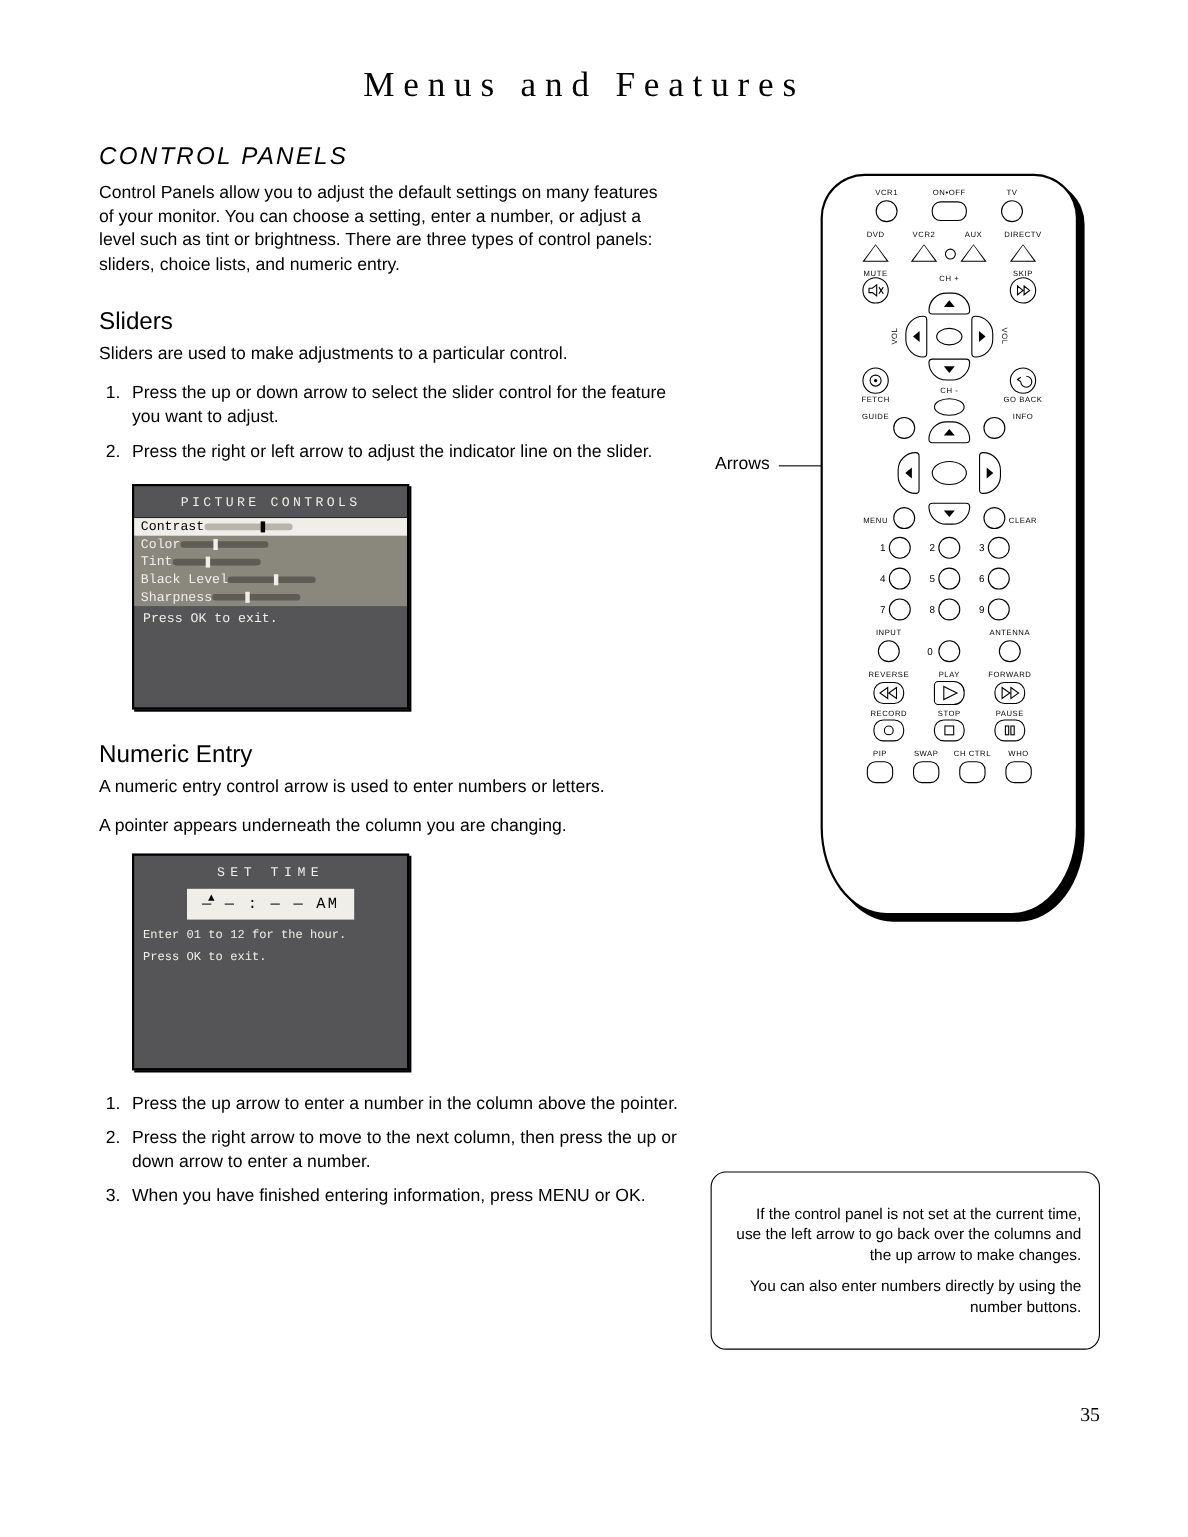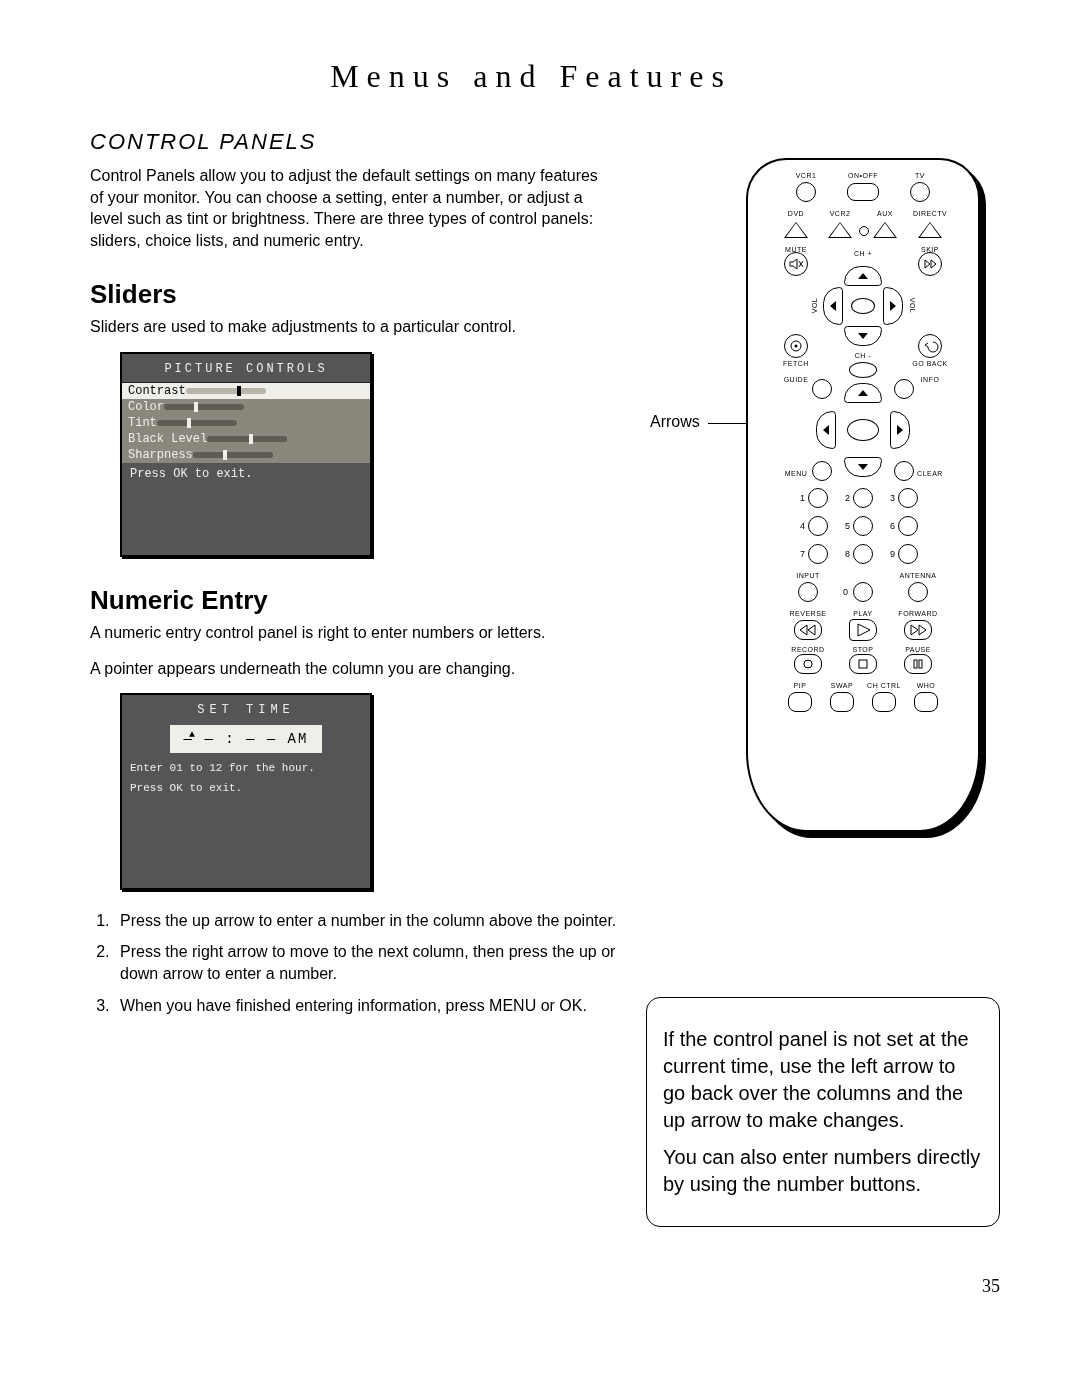--- a/index.html
+++ b/index.html
@@ -25,23 +25,23 @@
     text-align: center;
   }
   .section-heading {
     font-size: 22px;
     letter-spacing: 2px;
     margin: 20px 0 10px 30px;
     font-weight: normal;
     font-style: italic;
   }
   .sub-heading {
-    font-size: 26px;
+    font-size: 22px;
     margin: 28px 0 6px 30px;
-    font-weight: bold;
+    font-weight: normal;
   }
   .body-text {
     font-size: 16px;
     line-height: 1.35;
     margin: 0 0 14px 30px;
     max-width: 520px;
   }
   ol.steps {
     font-size: 16px;
     line-height: 1.35;
@@ -274,22 +274,23 @@
 
   
   .tip-box {
     position: absolute;
     right: 80px;
     bottom: 170px;
     width: 320px;
     border: 1.5px solid #000;
     border-radius: 14px;
     padding: 28px 16px;
-    font-size: 20px;
+    font-size: 14px;
     line-height: 1.35;
+    text-align: right;
   }
   .tip-box p { margin: 0 0 10px 0; }
   .tip-box p:last-child { margin-bottom: 0; }
 
   .page-number {
     position: absolute;
     right: 80px;
     bottom: 100px;
     font-size: 18px;
     font-family: Georgia, "Times New Roman", serif;
@@ -309,20 +310,24 @@
 
 <div class="page">
 
   <h1 class="page-title">Menus and Features</h1>
 
   <h2 class="section-heading">CONTROL PANELS</h2>
   <p class="body-text">Control Panels allow you to adjust the default settings on many features of your monitor. You can choose a setting, enter a number, or adjust a level such as tint or brightness. There are three types of control panels: sliders, choice lists, and numeric entry.</p>
 
   <h3 class="sub-heading">Sliders</h3>
   <p class="body-text">Sliders are used to make adjustments to a particular control.</p>
+  <ol class="steps">
+    <li>Press the up or down arrow to select the slider control for the feature you want to adjust.</li>
+    <li>Press the right or left arrow to adjust the indicator line on the slider.</li>
+  </ol>
 
   <div class="panel">
     <div class="panel-title">PICTURE CONTROLS</div>
     <div class="panel-list" id="picture-rows">
         <div class="panel-row selected">
           <span>Contrast</span>
           <span class="slider-track">
             <span class="slider-thumb" style="left: 51.68px;"></span>
           </span>
         </div>
@@ -349,21 +354,21 @@
           <span class="slider-track">
             <span class="slider-thumb" style="left: 30.4px;"></span>
           </span>
         </div>
       </div>
     <div class="panel-footer">Press OK to exit.</div>
     <div class="panel-pad"></div>
   </div>
 
   <h3 class="sub-heading">Numeric Entry</h3>
-  <p class="body-text">A numeric entry control panel is right to enter numbers or letters.</p>
+  <p class="body-text">A numeric entry control arrow is used to enter numbers or letters.</p>
   <p class="body-text">A pointer appears underneath the column you are changing.</p>
 
   <div class="panel panel-time">
     <div class="panel-title">SET TIME</div>
     <div class="panel-list">
       <div class="time-box">
         <span class="time-caret">▲</span>
         <span>— —  : — —  AM</span>
       </div>
     </div>

